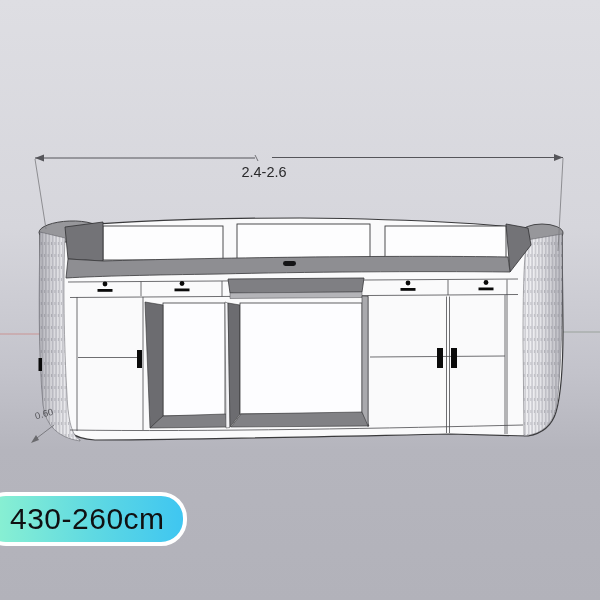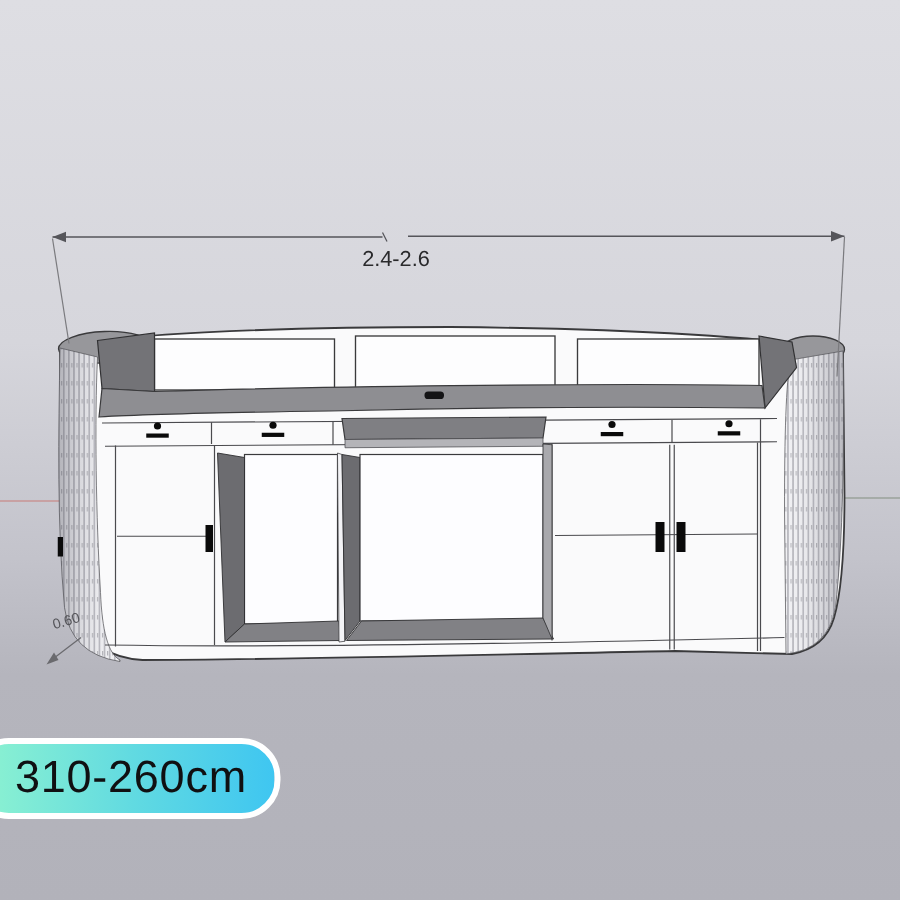--- a/index.html
+++ b/index.html
@@ -155,14 +155,14 @@
   </g>
 
   <g>
     <text x="45" y="417" text-anchor="middle" font-size="9.5" fill="#55555a" transform="rotate(-16 45 417)">0.60</text>
     <line x1="54" y1="425" x2="33" y2="441" stroke="#6a6a6e" stroke-width="0.8"></line>
     <polygon points="31,443 39,440 36,435" fill="#6a6a6e"></polygon>
   </g>
 </svg>
 
 <div class="size-badge">
-  <span>310-260cm</span>
+  <span>430-260cm</span>
 </div>
 
 </body></html>

